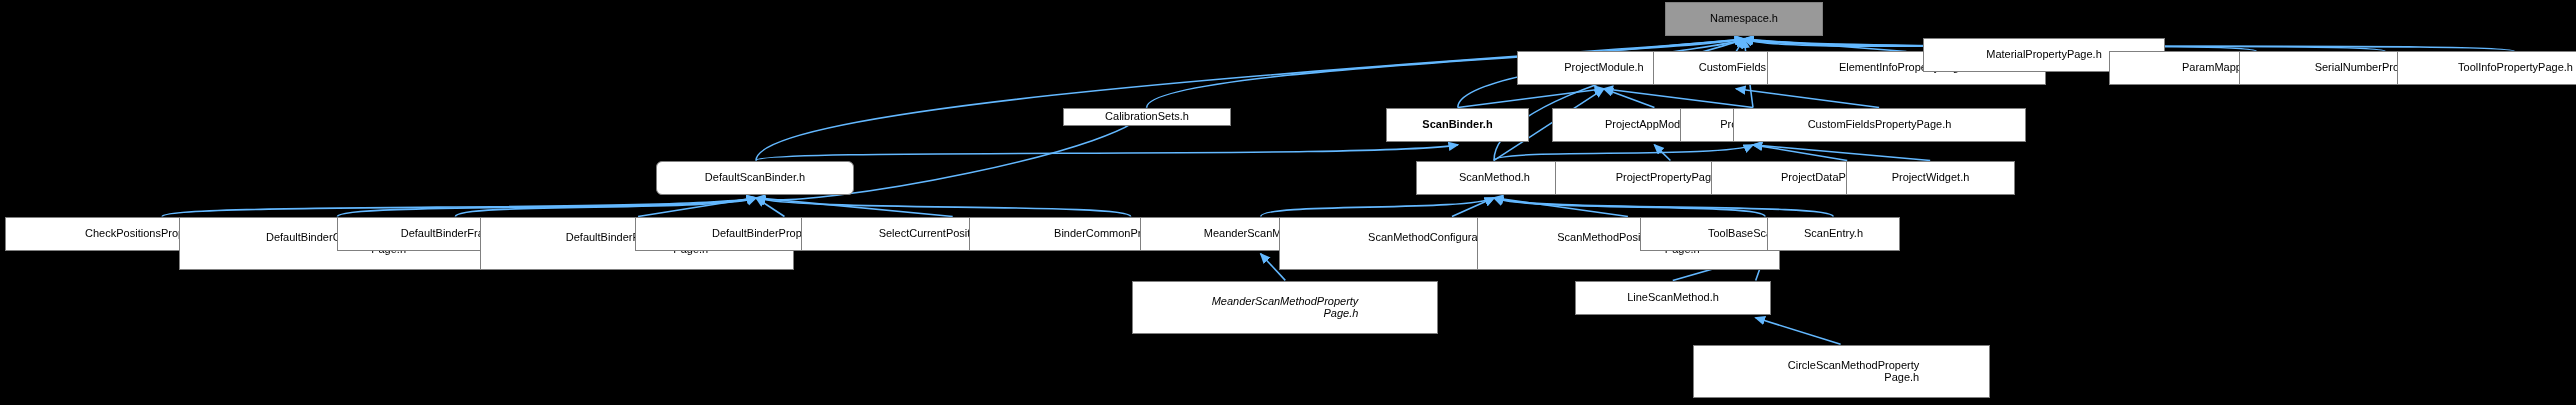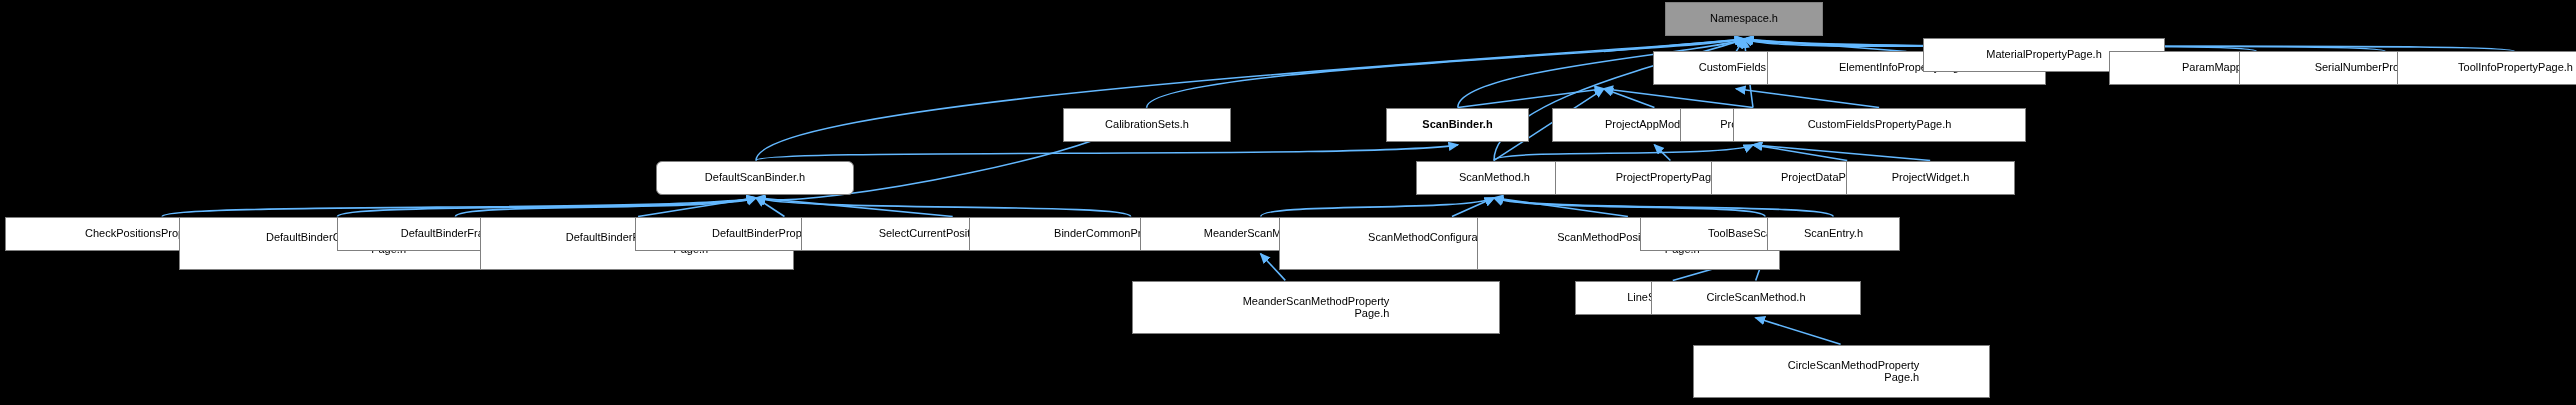--- a/index.html
+++ b/index.html
@@ -57,27 +57,28 @@
       <path d="M1862.5,278 L1916.5,254" fill="none" stroke="#63b8ff" stroke-width="2" marker-end="url(#arr)"></path>
       <path d="M2088.5,278 L1916.5,254" fill="none" stroke="#63b8ff" stroke-width="2" marker-end="url(#arr)"></path>
       <path d="M2264.5,278 C2264.5,260 1958.26,272 1916.5,254" fill="none" stroke="#63b8ff" stroke-width="2" marker-end="url(#arr)"></path>
       <path d="M2352,278 C2352,260 1968.76,272 1916.5,254" fill="none" stroke="#63b8ff" stroke-width="2" marker-end="url(#arr)"></path>
       <path d="M1648.5,360 L1617,326" fill="none" stroke="#63b8ff" stroke-width="2" marker-end="url(#arr)"></path>
       <path d="M2146,360 L2264.5,326" fill="none" stroke="#63b8ff" stroke-width="2" marker-end="url(#arr)"></path>
       <path d="M2252.5,360 L2264.5,326" fill="none" stroke="#63b8ff" stroke-width="2" marker-end="url(#arr)"></path>
       <path d="M2361.5,442 L2252.5,408" fill="none" stroke="#63b8ff" stroke-width="2" marker-end="url(#arr)"></path>
     </svg>
 <div class="node root" style="left: 1665px; top: 1.6px; width: 158px; height: 34px;">Namespace.h</div>
+    <div class="node" style="left: 1517px; top: 51px; width: 174px; height: 34px;">ProjectModule.h</div>
     <div class="node" style="left: 1653px; top: 51px; width: 168px; height: 34px;">CustomFields.h</div>
     <div class="node" style="left: 1767px; top: 51px; width: 279px; height: 34px;">ElementInfoPropertyPage.h</div>
     <div class="node" style="left: 1923px; top: 38px; width: 242px; height: 34px;">MaterialPropertyPage.h</div>
     <div class="node" style="left: 2109px; top: 51px; width: 297px; height: 34px;">ParamMappingPropertyPage.h</div>
     <div class="node" style="left: 2239px; top: 51px; width: 295px; height: 34px;">SerialNumberPropertyPage.h</div>
     <div class="node" style="left: 2397px; top: 51px; width: 237px; height: 34px;">ToolInfoPropertyPage.h</div>
-    <div class="node" style="left: 1063px; top: 108px; width: 168px; height: 34px;">CalibrationSets.h</div>
+    <div class="node" style="left: 1063px; top: 108px; width: 168px; height: 18px;">CalibrationSets.h</div>
     <div class="node" style="left: 1386px; top: 108px; width: 143px; height: 34px; font-weight: bold;">ScanBinder.h</div>
     <div class="node" style="left: 1552px; top: 108px; width: 205px; height: 34px;">ProjectAppModule.h</div>
     <div class="node" style="left: 1680px; top: 108px; width: 147px; height: 34px;">ProjectData.h</div>
     <div class="node" style="left: 1733px; top: 108px; width: 293px; height: 34px;">CustomFieldsPropertyPage.h</div>
     <div class="node" style="left: 656px; top: 161px; width: 198px; height: 34px; border-radius: 6px;">DefaultScanBinder.h</div>
     <div class="node" style="left: 1416px; top: 161px; width: 157px; height: 34px;">ScanMethod.h</div>
     <div class="node" style="left: 1555px; top: 161px; width: 232px; height: 34px;">ProjectPropertyPage.h</div>
     <div class="node" style="left: 1711px; top: 161px; width: 274px; height: 34px;">ProjectDataPropertyPage.h</div>
     <div class="node" style="left: 1846px; top: 161px; width: 169px; height: 34px;">ProjectWidget.h</div>
     <div class="node" style="left: 4.7px; top: 217px; width: 313px; height: 34px;">CheckPositionsPropertyPage.h</div>
@@ -89,20 +90,19 @@
     <div class="node" style="left: 635px; top: 217px; width: 297px; height: 34px;">DefaultBinderPropertyPage.h</div>
     <div class="node" style="left: 801px; top: 217px; width: 302px; height: 34px;">SelectCurrentPositionDialog.h</div>
     <div class="node" style="left: 969px; top: 217px; width: 323px; height: 34px;">BinderCommonPropertyPage.h</div>
     <div class="node" style="left: 1140px; top: 217px; width: 242px; height: 34px;">MeanderScanMethod.h</div>
     <div class="node" style="left: 1279px; top: 217px; width: 347px; height: 53px; font-size: 11px;">ScanMethodConfigurationProperty
 Page.h</div>
     <div class="node" style="left: 1477px; top: 217px; width: 303px; height: 53px; font-size: 11px;">ScanMethodPositionProperty
 Page.h</div>
     <div class="node" style="left: 1640px; top: 217px; width: 252px; height: 34px;">ToolBaseScanMethod.h</div>
     <div class="node" style="left: 1767px; top: 217px; width: 133px; height: 34px;">ScanEntry.h</div>
-    <div class="node" style="left: 1132px; top: 281px; width: 368px; height: 53px; font-size: 11px;">MeanderScanMethodProperty
+    <div class="node" style="left: 1132px; top: 281px; width: 306px; height: 53px; font-size: 11px; font-style: italic;">MeanderScanMethodProperty
 Page.h</div>
     <div class="node" style="left: 1575px; top: 281px; width: 196px; height: 34px;">LineScanMethod.h</div>
-    <div class="node" style="left: 1651px; top: 281px; width: 210px; height: 34px;">CircleScanMethod.h</div>
     <div class="node" style="left: 1693px; top: 345px; width: 297px; height: 53px; font-size: 11px; padding-left: 24px;">CircleScanMethodProperty
 Page.h</div>
   </div>
 
 
 </body></html>

